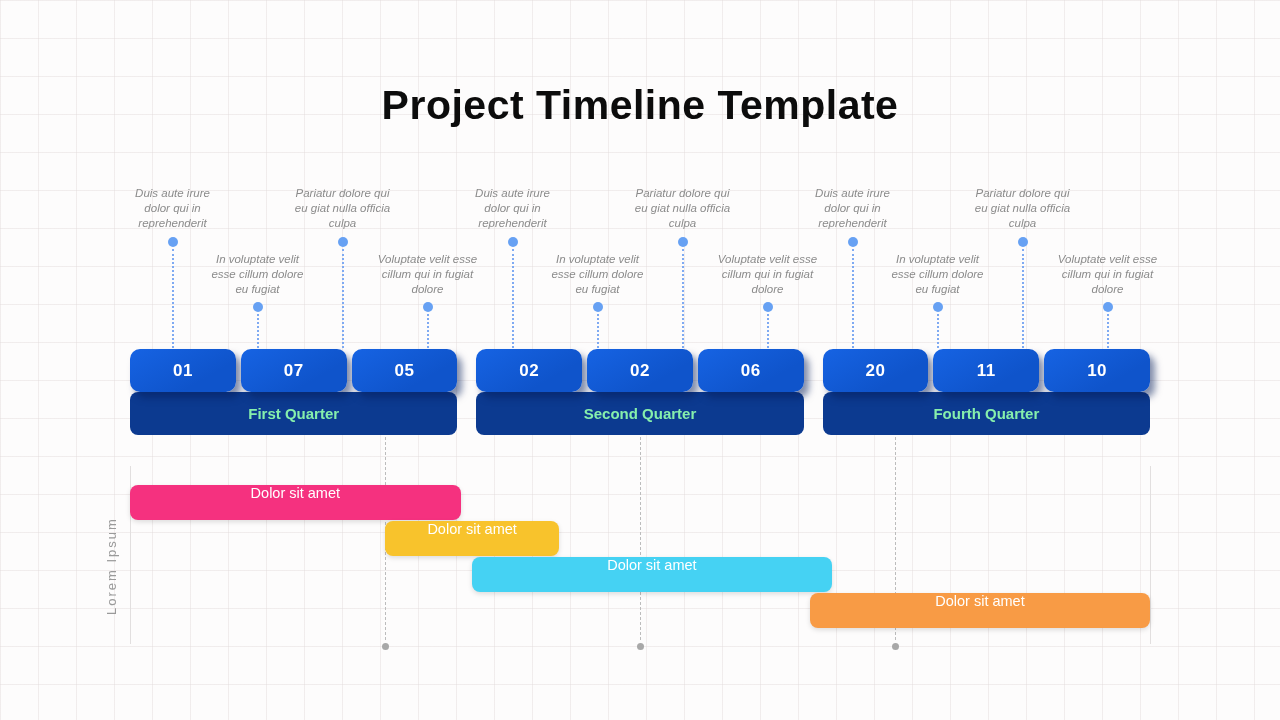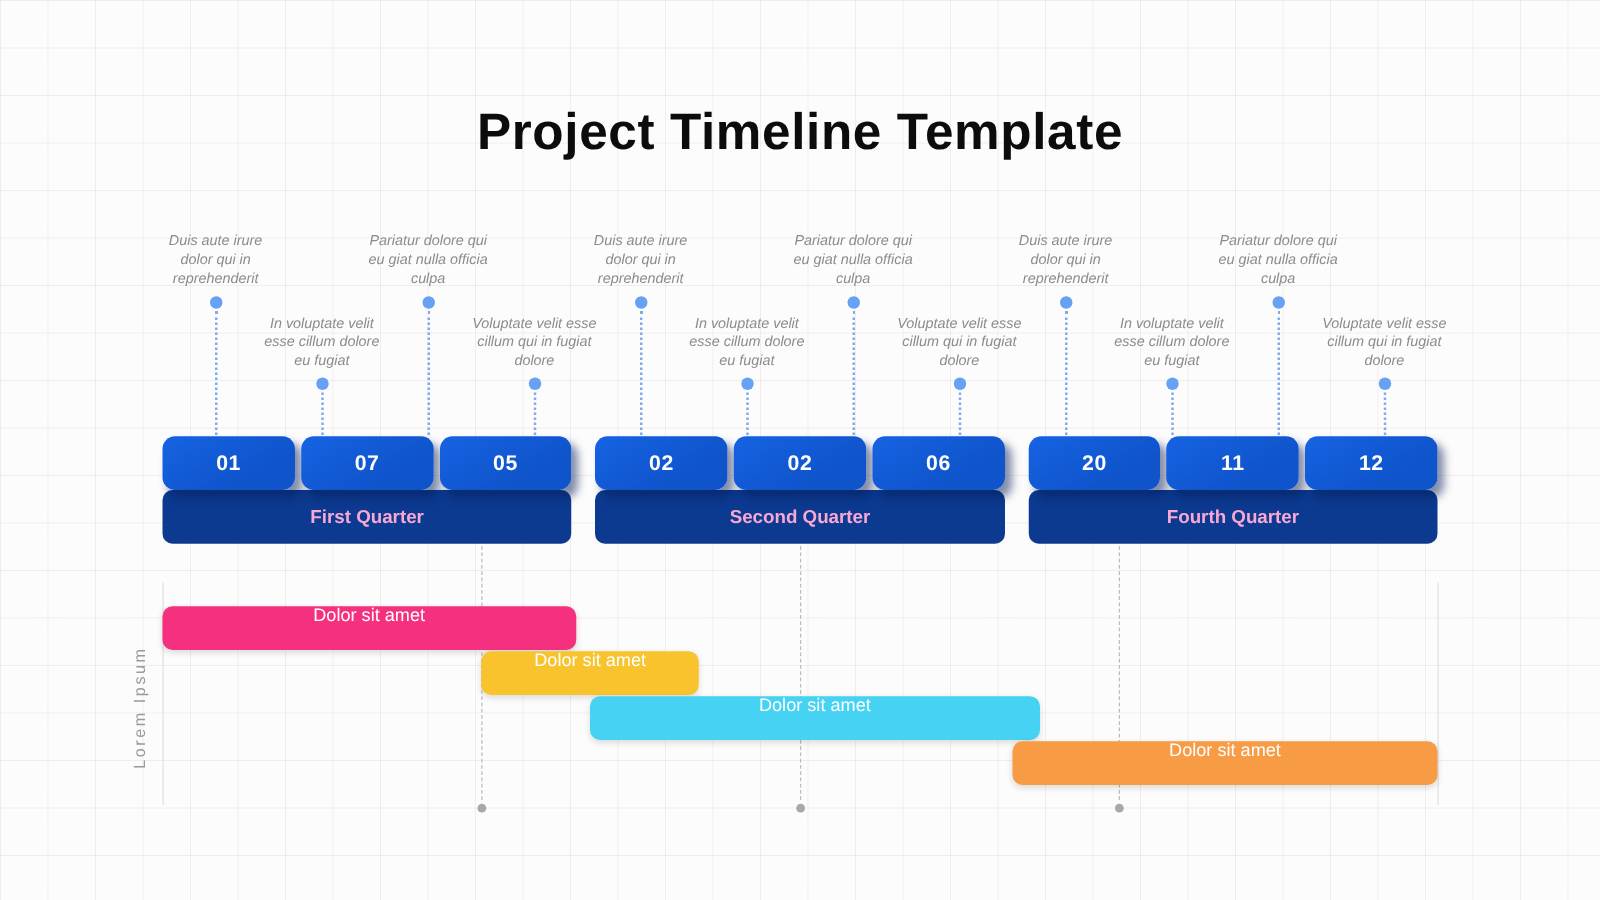--- a/index.html
+++ b/index.html
@@ -41,21 +41,21 @@
   .month-tile {
     flex:1; border-radius:10px;
     background:linear-gradient(150deg,#1663E3 0%, #0F54CB 70%);
     box-shadow:5px 6px 7px rgba(6,30,90,.5);
     display:flex; align-items:center; justify-content:center;
     color:#fff; font-weight:bold; font-size:17px; letter-spacing:.5px;
   }
   .quarter-bar {
     height:43px; border-radius:8px; background:#0C3A90;
     display:flex; align-items:center; justify-content:center;
-    color:#f9a8d4; font-weight:bold; font-size:15px; position:relative; z-index:1;
+    color:#86efac; font-weight:bold; font-size:15px; position:relative; z-index:1;
   }
   
   .guide-dashed {
     position:absolute; width:0; border-left:1px dashed #BCBCBC; z-index:0;
   }
   .guide-dot {
     position:absolute; width:7px; height:7px; border-radius:50%; background:#A8A8A8;
   }
   .edge-line {
     position:absolute; width:1px; background:#E2DFDF;
@@ -176,21 +176,21 @@
     </div>
     <div class="quarter-group">
       <div class="tiles-row">
         <div class="month-tile">
           <span>20</span>
         </div>
         <div class="month-tile">
           <span>11</span>
         </div>
         <div class="month-tile">
-          <span>12</span>
+          <span>10</span>
         </div>
       </div>
       <div class="quarter-bar">
         <span>Fourth Quarter</span>
       </div>
     </div>
   </div>
 
 <div id="gantt">
   <div class="axis-label">Lorem Ipsum</div>

